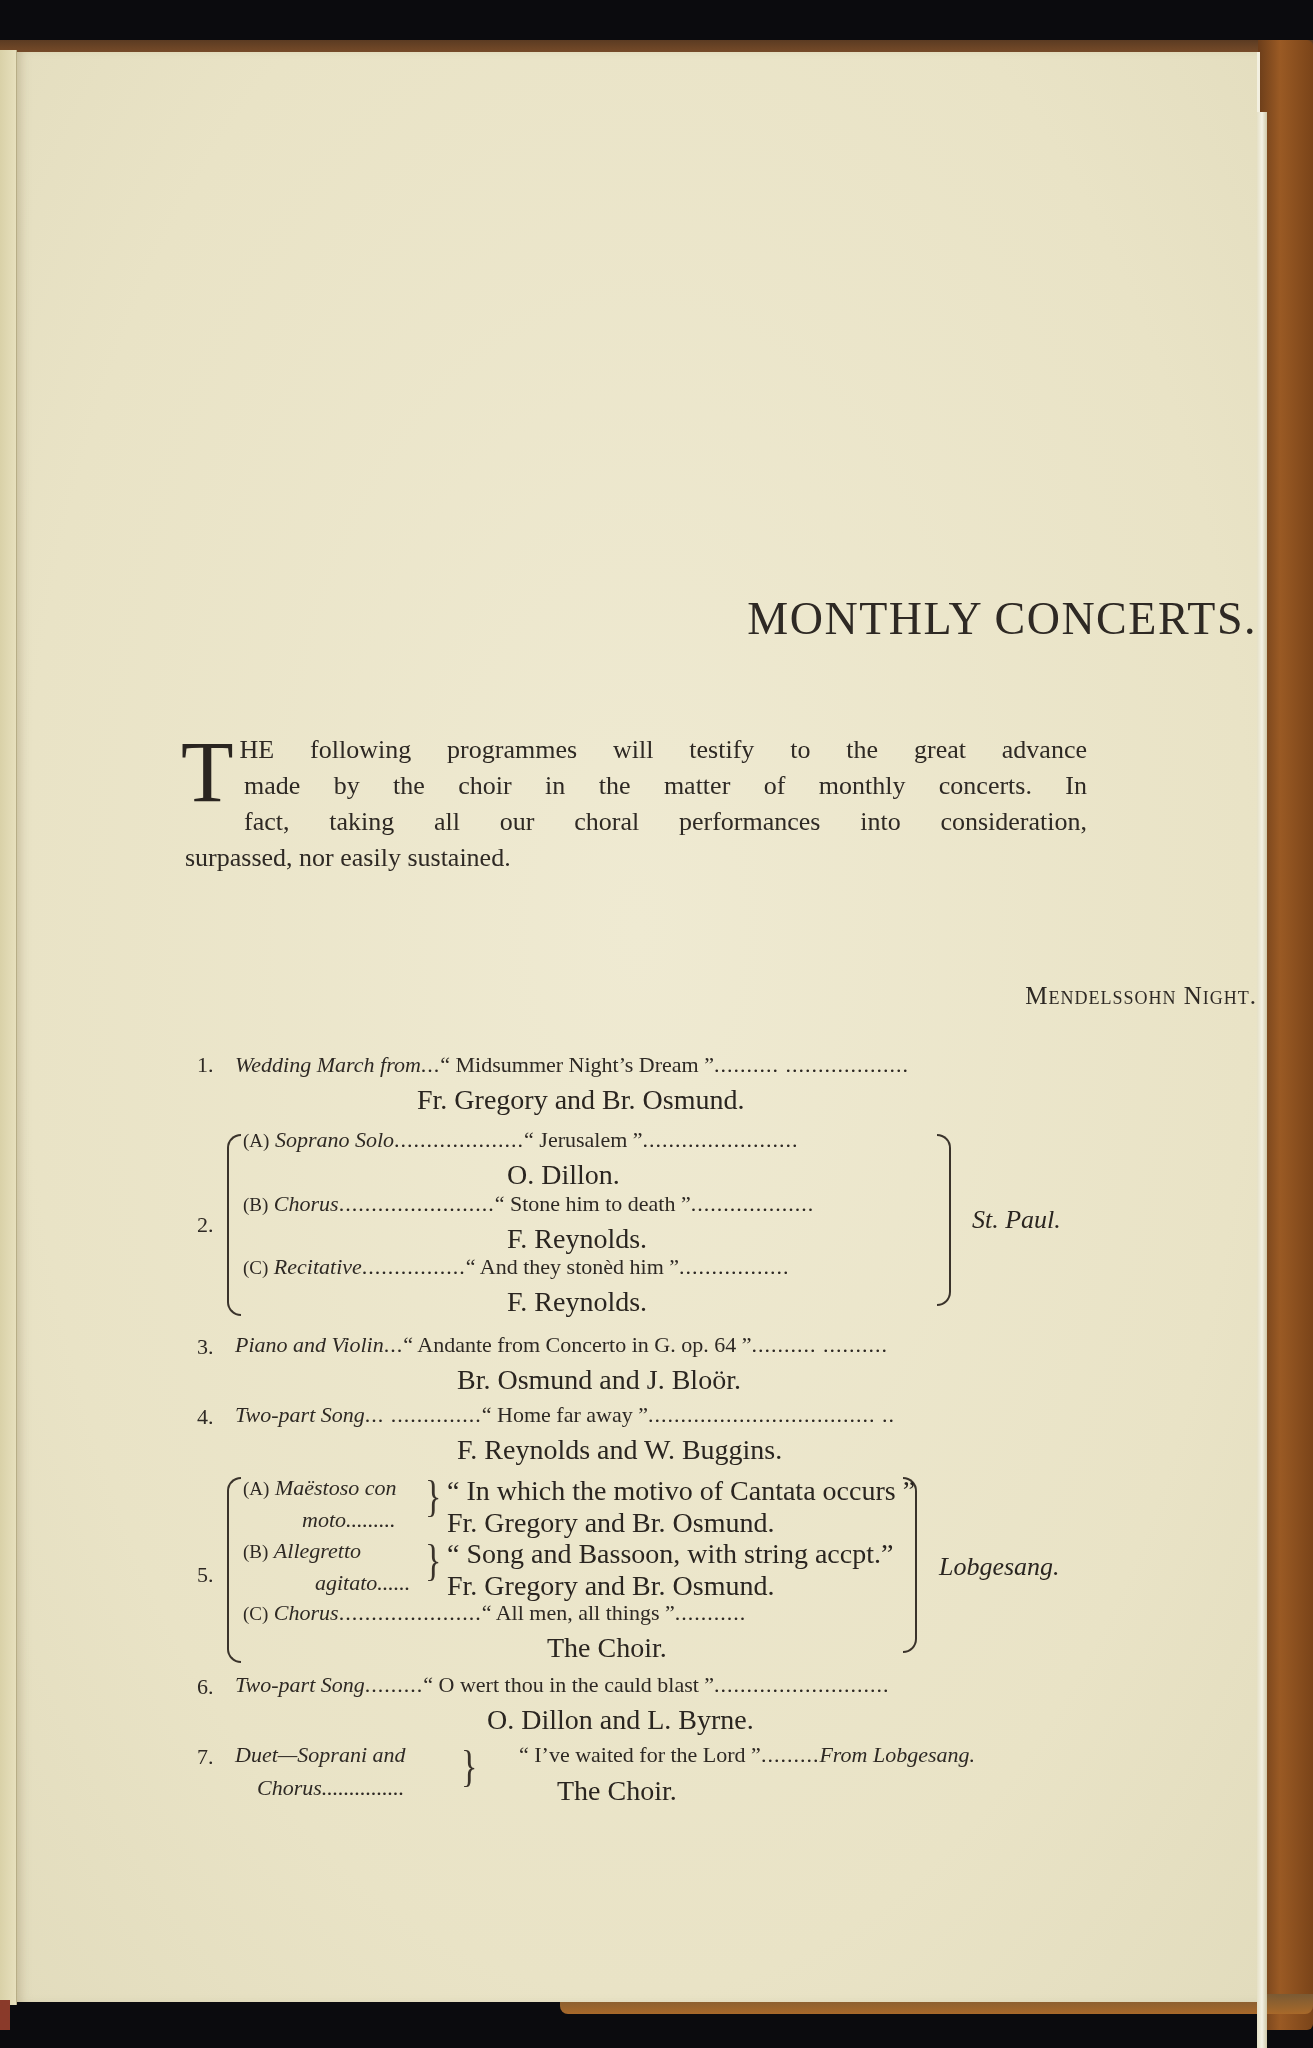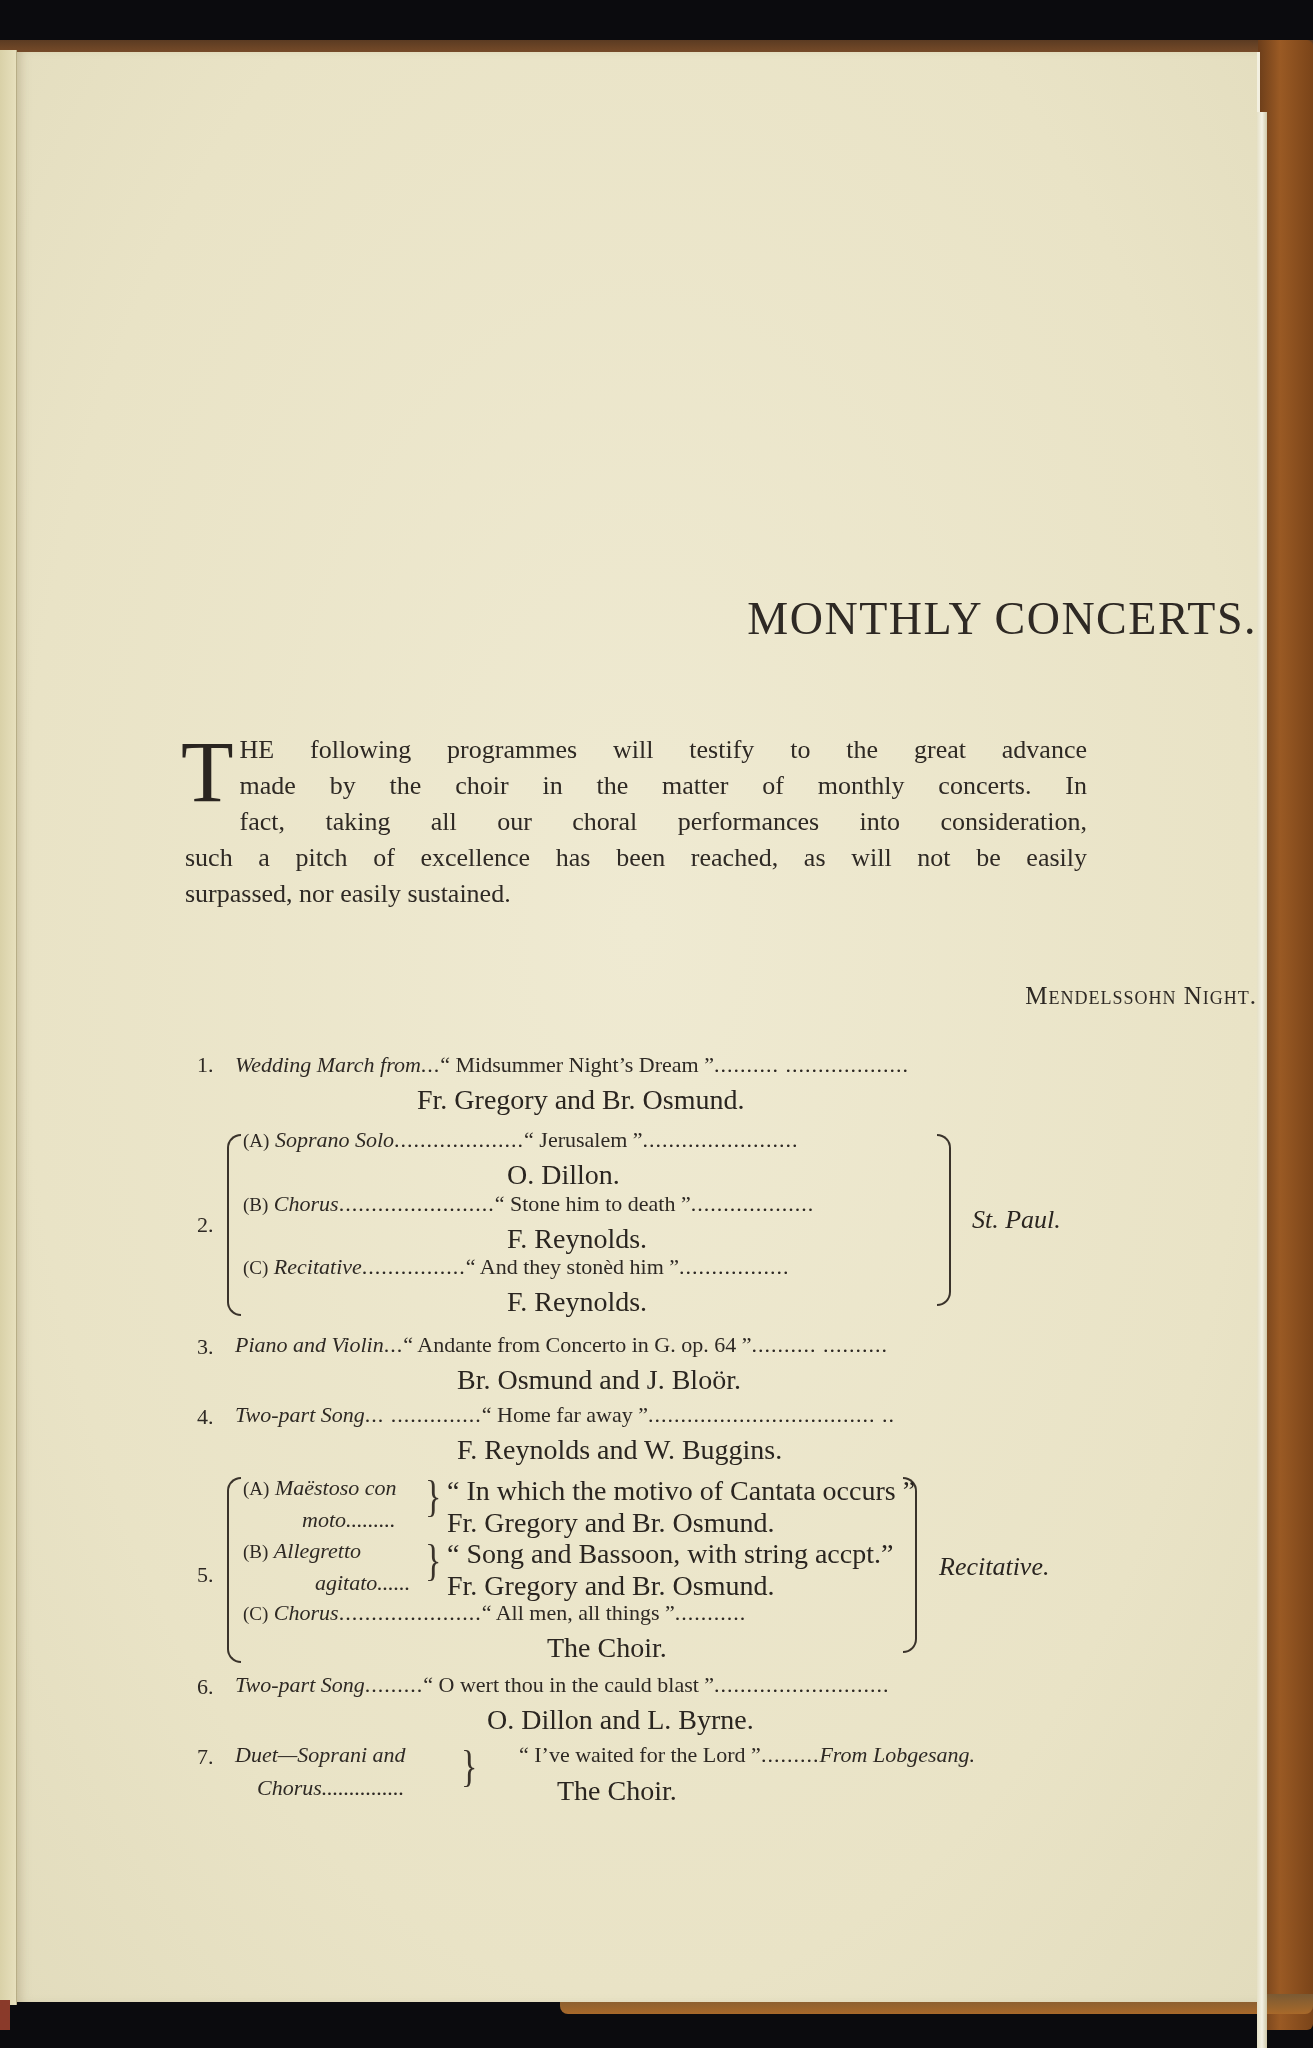--- a/index.html
+++ b/index.html
@@ -53,21 +53,21 @@
   }
   .intro {
     position:absolute; left:168px; top:680px; width:902px;
     font-size:26px; line-height:36px; color:#2e2924; text-align:justify;
   }
   .dropcap {
     float:left; font-size:86px; line-height:72px; margin:4px 6px 0 -4px;
     color:#2a2520;
   }
   .intro .line { display:block; }
-  .intro .justify { text-align:justify; text-align-last:justify; }
+  .intro .justify { text-align:justify; text-align-last:justify;margin-left:7px; }
 
   .subtitle {
     position:absolute; left:0; width:100%; top:930px; text-align:right;
     font-size:25px; letter-spacing:1px; font-variant:small-caps; color:#2e2924;
   }
 
   .prog { position:absolute; left:0; top:0; width:100%; }
   .row { position:absolute; font-size:22px; white-space:nowrap; color:#2e2924; }
   .it { font-style:italic; }
   .num { position:absolute; font-size:22px; color:#2e2924; }
@@ -95,21 +95,20 @@
   <div class="page-edge"></div>
   <div class="content">
 
     <div class="title">MONTHLY CONCERTS.</div>
 
     <div class="intro">
       <span class="dropcap">T</span>
       <span class="line justify">HE following programmes will testify to the great advance</span>
       <span class="line justify" style="padding-left:52px">made by the choir in the matter of monthly concerts.  In</span>
       <span class="line justify" style="padding-left:52px">fact, taking all our choral performances into consideration,</span>
-      <span class="line justify" style="clear:both">such a pitch of excellence has been reached, as will not be easily</span>
       <span class="line">surpassed, nor easily sustained.</span>
     </div>
 
     <div class="subtitle">Mendelssohn Night.</div>
 
     <div class="prog">
 
       <div>
         <span class="num" style="left:180px;top:1000px">1.</span>
         <div class="row" style="left:218px;top:1000px">
@@ -182,21 +181,21 @@
         <span class="mini-brace" style="left:408px;top:1492px">}</span>
         <div class="center-line" style="left:430px;width:460px;top:1486px">“ Song and Bassoon, with string accpt.”</div>
         <div class="center-line" style="left:430px;width:460px;top:1518px">Fr. Gregory and Br. Osmund.</div>
 
         <div class="row" style="left:226px;top:1548px">
           <span class="sc">(C)</span>
           <span class="it">Chorus</span><span class="dots">......................</span><span>“ All men, all things ”</span><span class="dots">...........</span>
         </div>
         <div class="center-line" style="left:530px;width:290px;top:1580px">The Choir.</div>
 
-        <div class="side-label" style="left:922px;top:1500px">Recitative.</div>
+        <div class="side-label" style="left:922px;top:1500px">Lobgesang.</div>
       </div>
 
       <div>
         <span class="num" style="left:180px;top:1622px">6.</span>
         <div class="row" style="left:218px;top:1620px">
           <span class="it">Two-part Song</span><span class="dots">.........</span><span>“ O wert thou in the cauld blast ”</span><span class="dots">...........................</span>
         </div>
         <div class="center-line" style="left:470px;width:340px;top:1652px">O. Dillon and L. Byrne.</div>
       </div>
 

